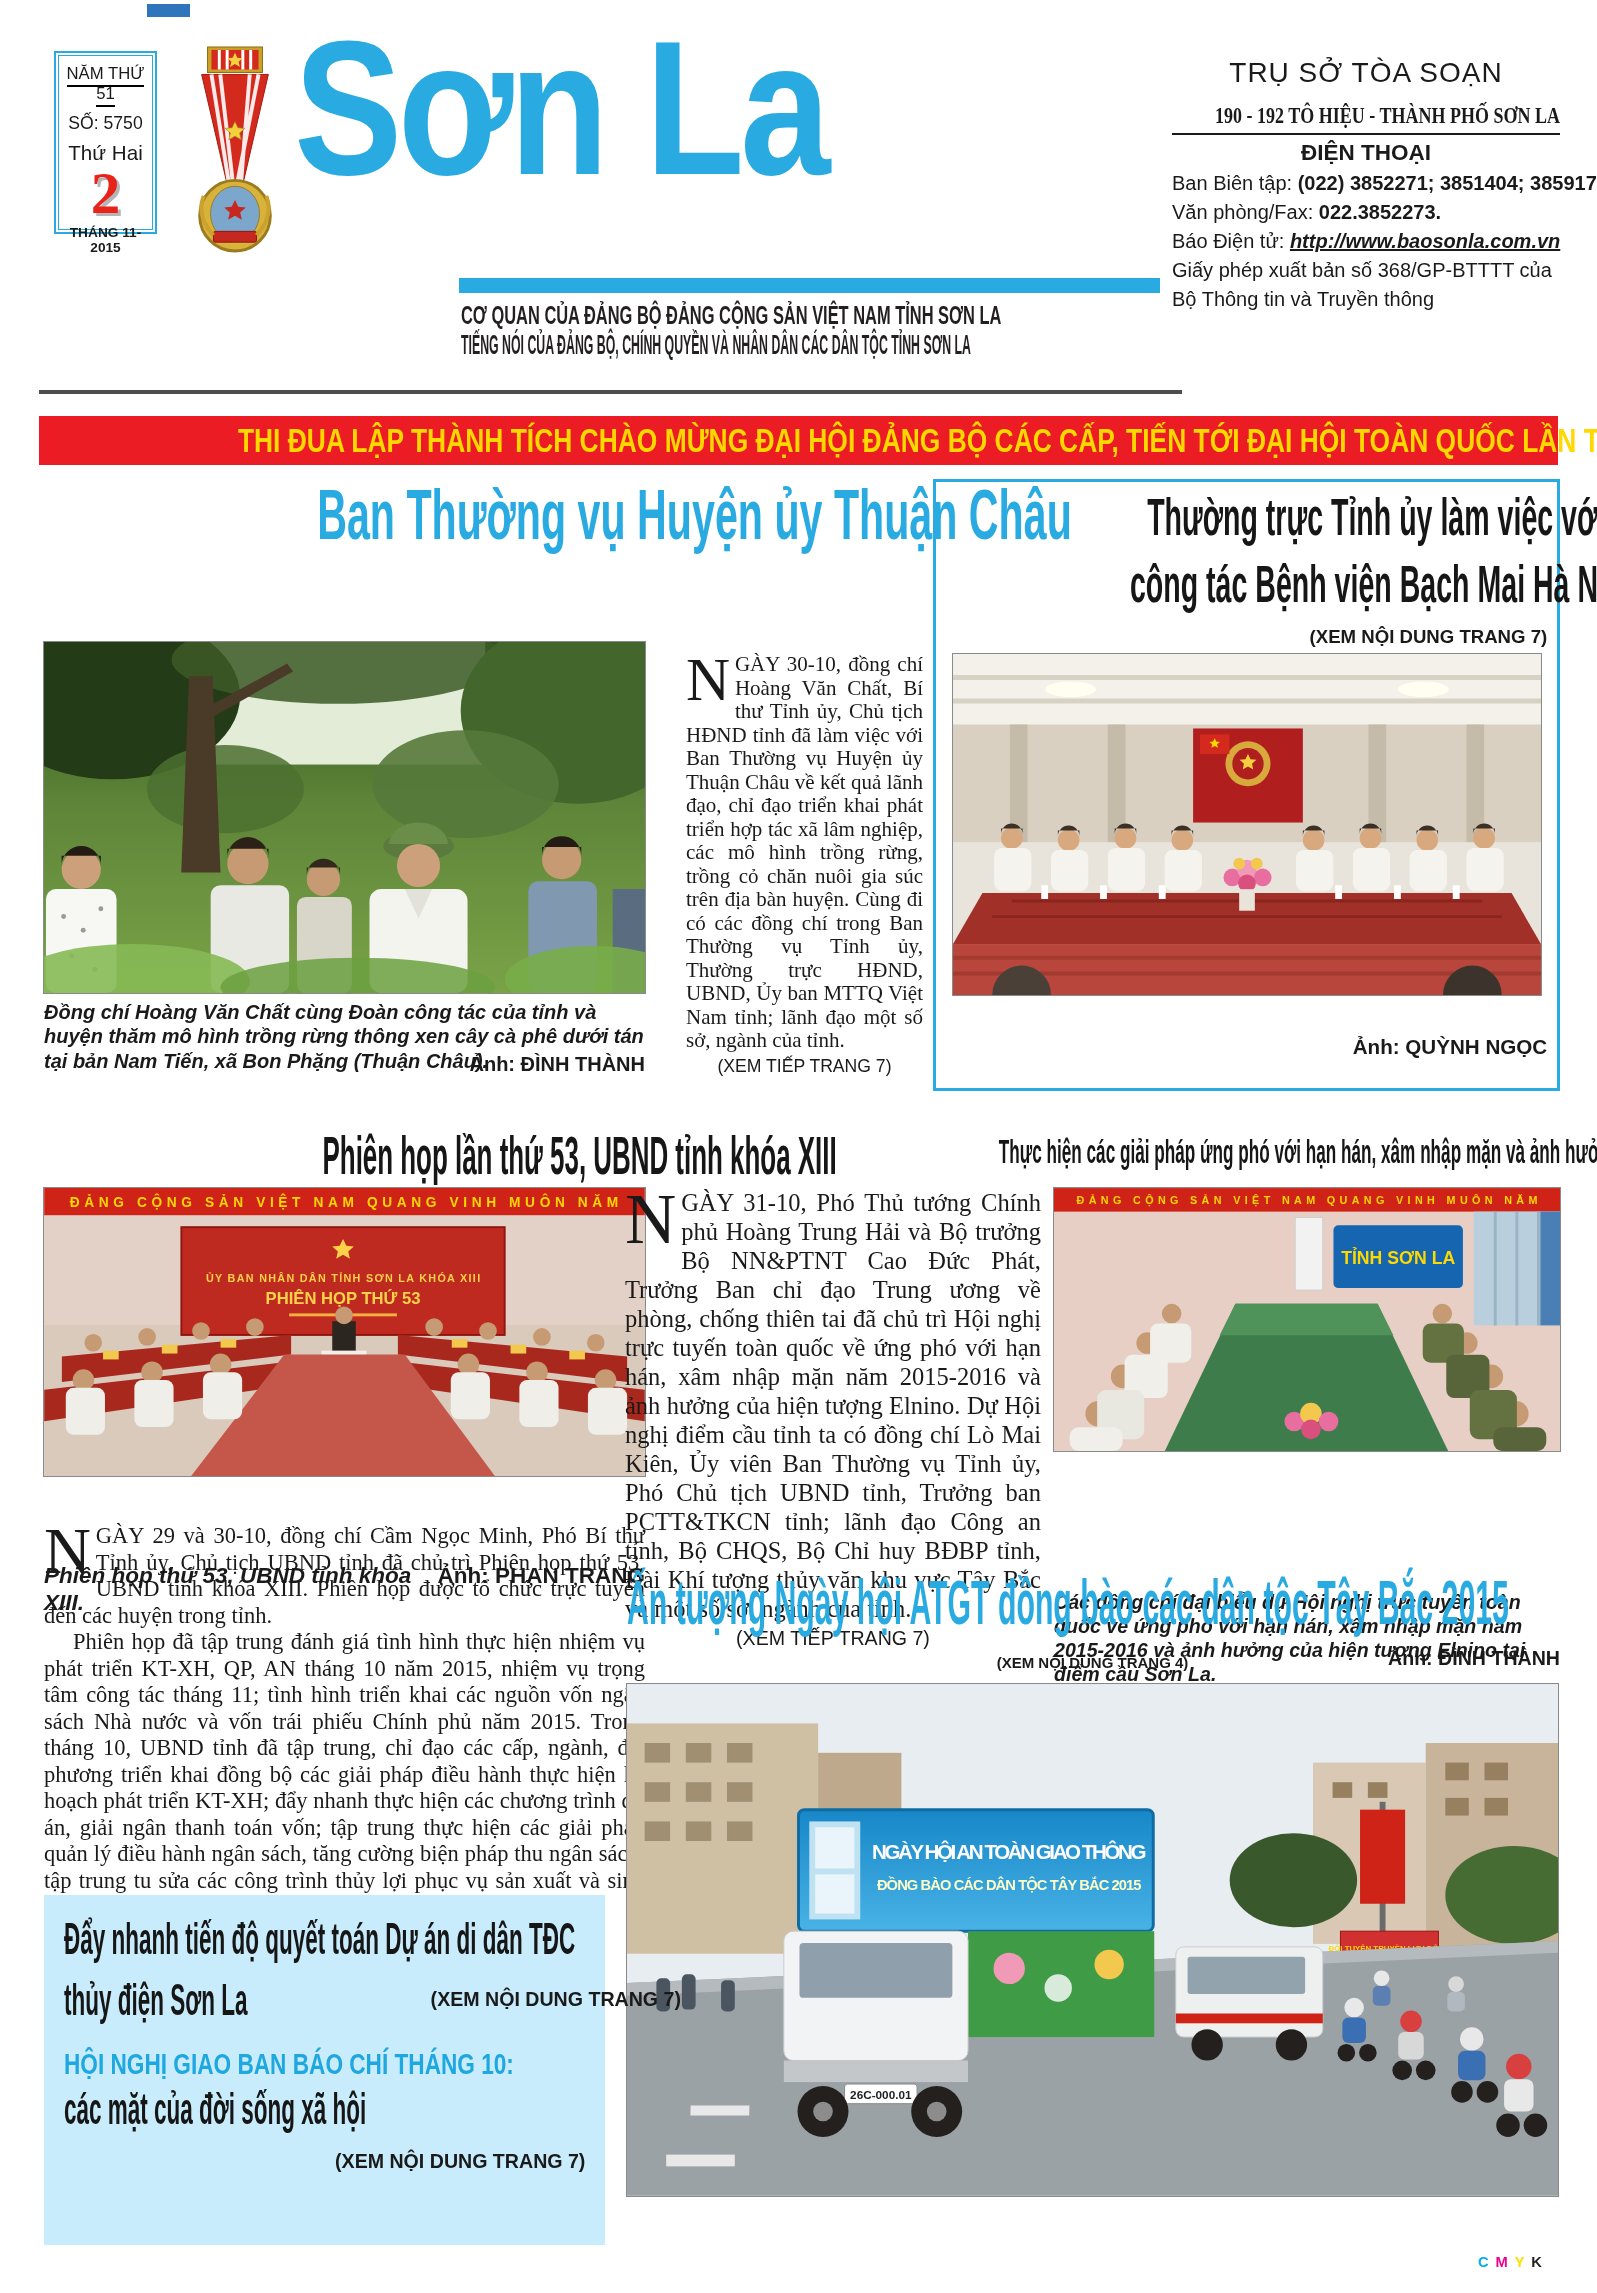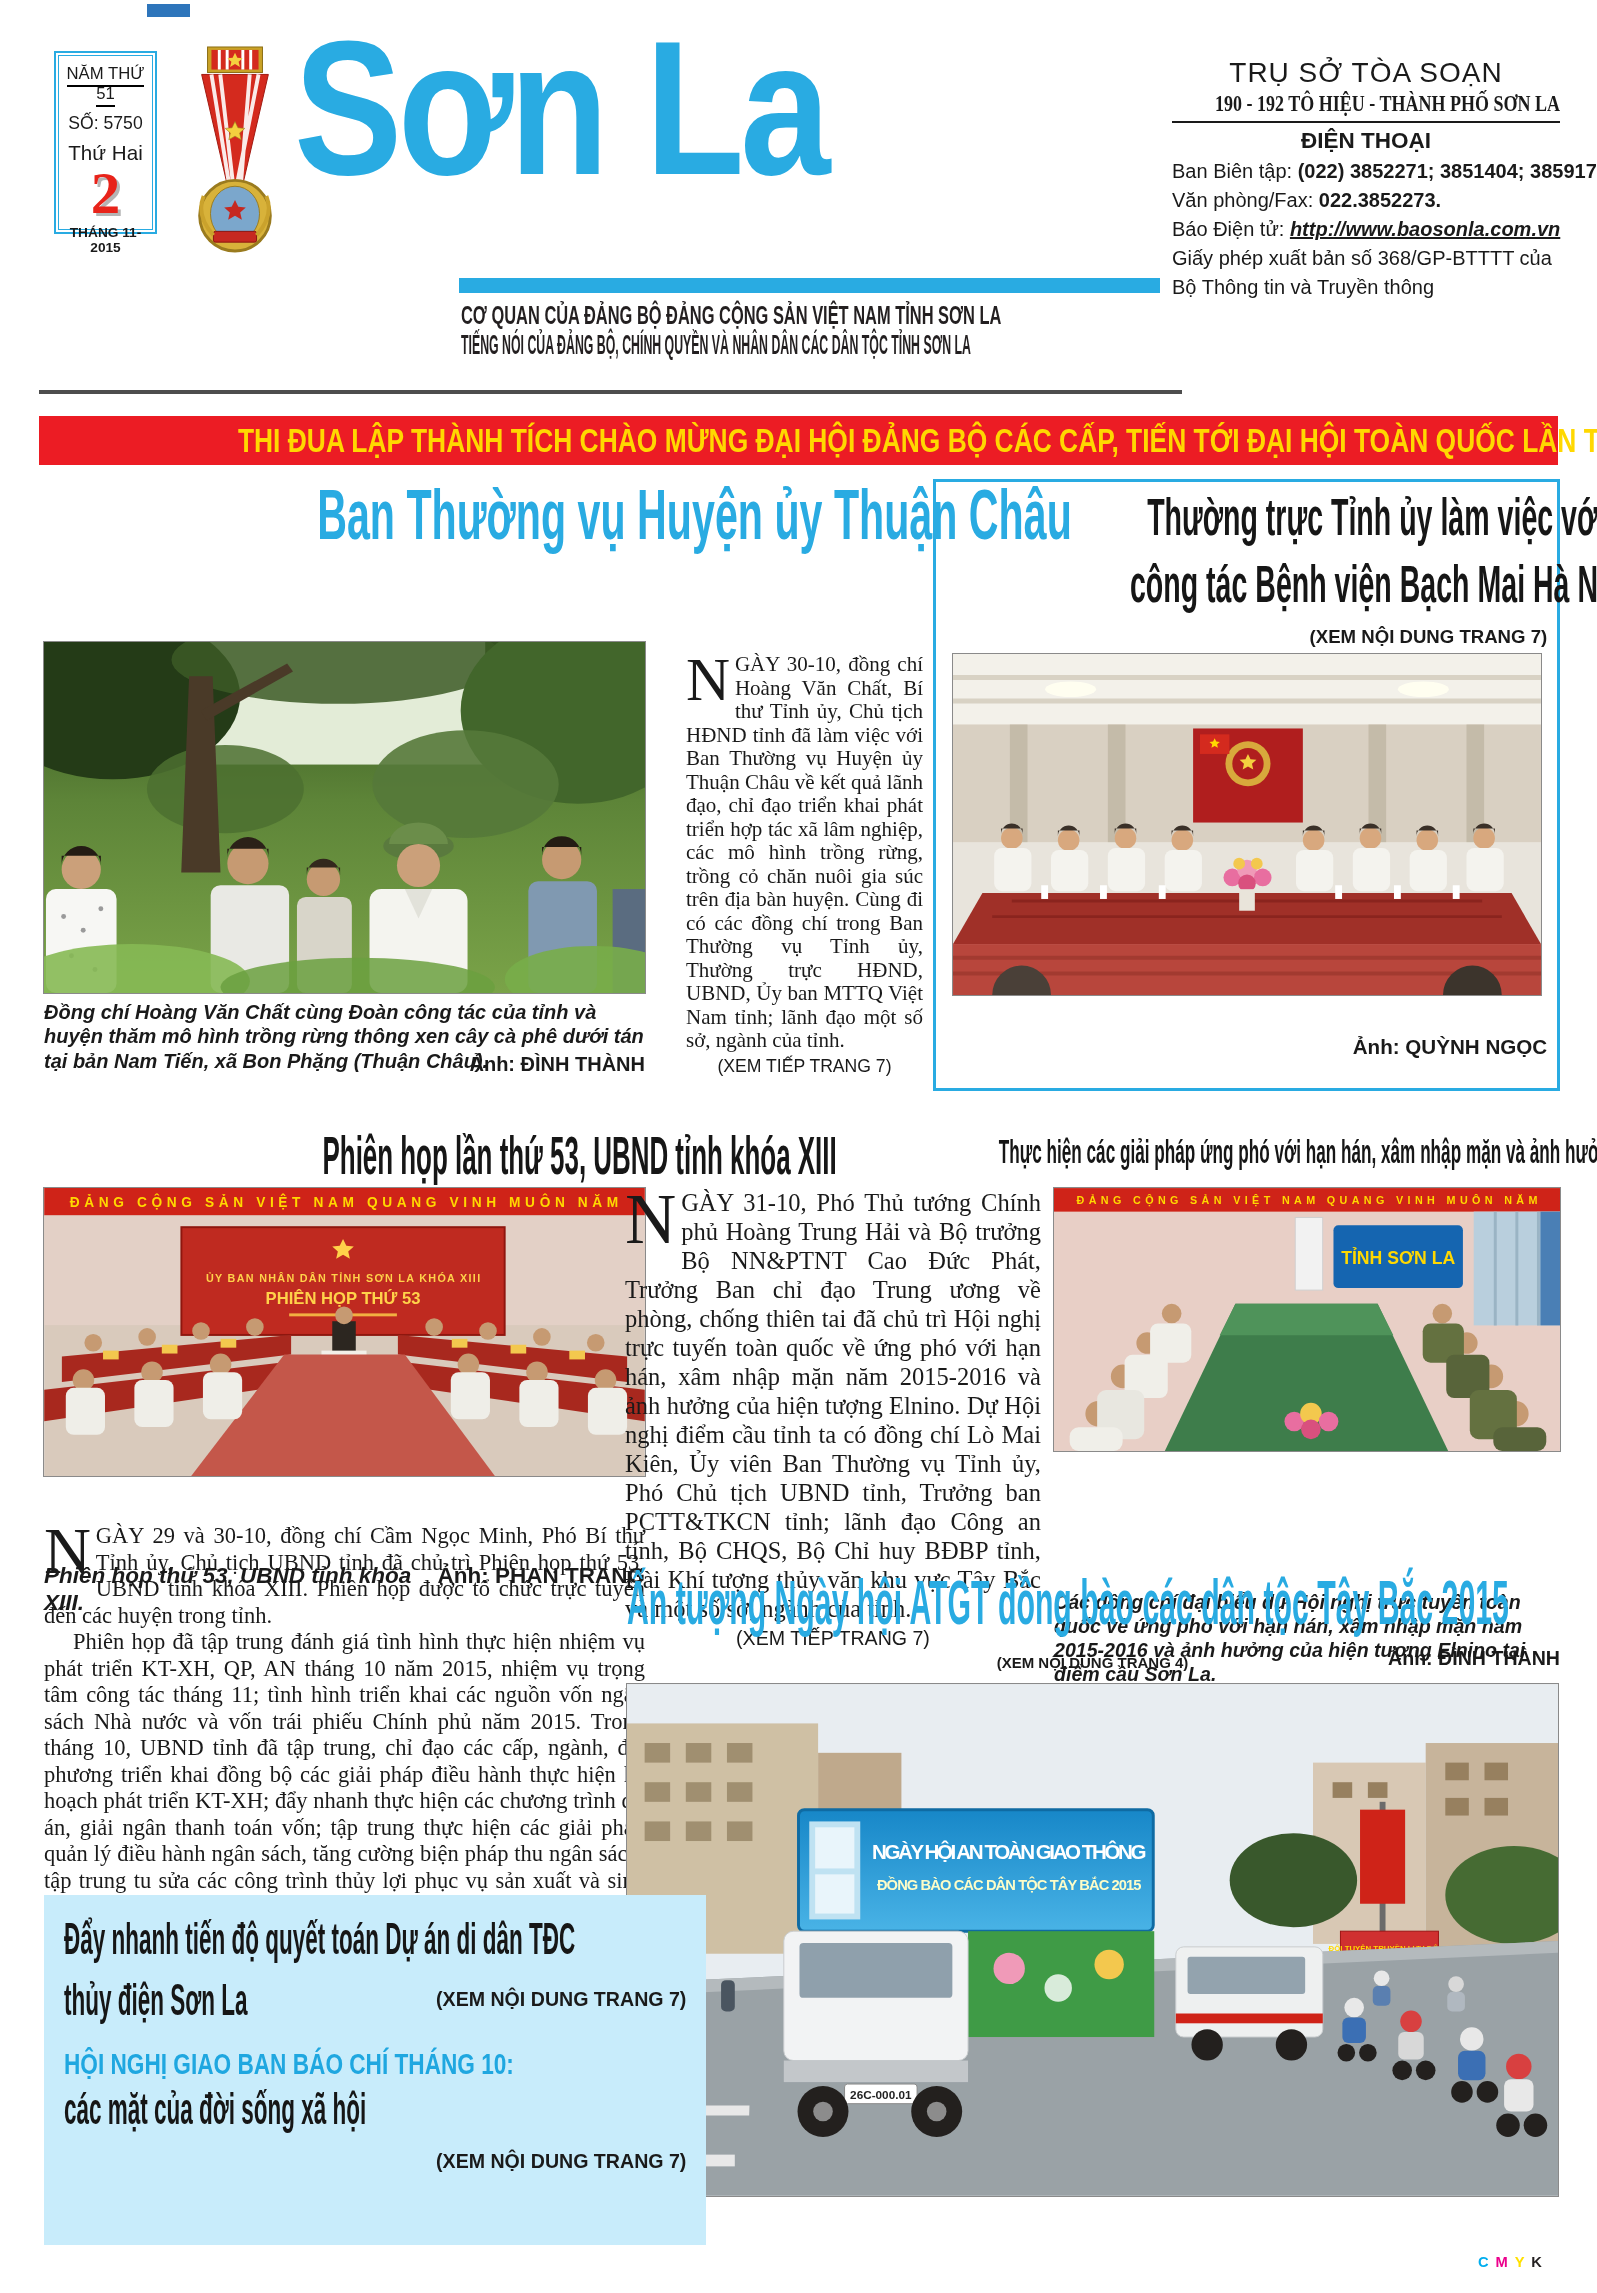--- a/index.html
+++ b/index.html
@@ -57,21 +57,21 @@
 <div class="abs" style="left:459px;top:278px;width:701px;height:14.7px;background:#29abe2;"></div>
 <div class="abs" style="left:461px;top:300px;width:706px;">
   <span class="condL bold" style="--sx:.62;font-size:26.5px;color:#231f20;">CƠ QUAN CỦA ĐẢNG BỘ ĐẢNG CỘNG SẢN VIỆT NAM TỈNH SƠN LA</span>
 </div>
 <div class="abs" style="left:461px;top:329px;width:706px;">
   <span class="condL bold" style="--sx:.45;font-size:27.4px;color:#231f20;">TIẾNG NÓI CỦA ĐẢNG BỘ, CHÍNH QUYỀN VÀ NHÂN DÂN CÁC DÂN TỘC TỈNH SƠN LA</span>
 </div>
 
 <div class="abs" style="left:1172px;top:57px;width:388px;">
   <div class="center" style="font-size:28px;letter-spacing:1px;">TRỤ SỞ TÒA SOẠN</div>
-  <div class="center" style="margin-top:2px;border-bottom:2.9px solid #1a1a1a;padding-bottom:3.9px;">
+  <div class="center" style="margin-top:14px;border-bottom:2.9px solid #1a1a1a;padding-bottom:3.9px;">
     <span class="cond" style="--sx:.8;font-family:'Liberation Serif',serif;font-weight:bold;font-size:22.5px;">190 - 192  TÔ HIỆU - THÀNH PHỐ SƠN LA</span>
   </div>
   <div class="center bold" style="font-size:22.5px;margin-top:4.9px;">ĐIỆN THOẠI</div>
   <div class="office-line" style="margin-top:2.9px;"><span>Ban Biên tập: </span><span class="bold">(022) 3852271; 3851404; 3859178</span></div>
   <div class="office-line"><span>Văn phòng/Fax: </span><span class="bold">022.3852273.</span></div>
   <div class="office-line"><span>Báo Điện tử: </span><span class="bold" style="font-style:italic;text-decoration:underline;">http://www.baosonla.com.vn</span></div>
   <div class="office-line">Giấy phép xuất bản số 368/GP-BTTTT của</div>
   <div class="office-line">Bộ Thông tin và Truyền thông</div>
 </div>
 
@@ -464,21 +464,21 @@
         <rect x="837" y="314" width="18" height="20" rx="5" fill="#b0b8c0"></rect>
       </g>
   </g>
   <g fill="#4a5560">
       <rect x="30" y="300" width="14" height="34" rx="5"></rect>
       <rect x="56" y="296" width="14" height="36" rx="5"></rect>
       <rect x="96" y="302" width="14" height="32" rx="5"></rect>
     </g>
 </svg>
 
-<div class="abs" style="left:44px;top:1895px;width:662px;height:350px;background:#c8ecfb;box-sizing:border-box;padding:17.6px 19.6px;">
+<div class="abs" style="left:44px;top:1895px;width:561px;height:350px;background:#c8ecfb;box-sizing:border-box;padding:17.6px 19.6px;">
   <div style="line-height:51px;">
     <div><span class="condL hl-black" style="--sx:.5;font-size:45px;">Đẩy nhanh tiến độ quyết toán Dự án di dân TĐC</span></div>
     <div style="display:flex;justify-content:space-between;align-items:flex-end;">
       <span class="condL hl-black" style="--sx:.5;font-size:45px;">thủy điện Sơn La</span>
       <span class="seebox" style="font-size:19.6px;">(XEM NỘI DUNG TRANG 7)</span>
     </div>
   </div>
   <div style="margin-top:23.5px;">
     <span class="condL" style="--sx:.78;font-size:29px;font-weight:bold;color:#1fa7e0;">HỘI NGHỊ GIAO BAN BÁO CHÍ THÁNG 10:</span>
   </div>

